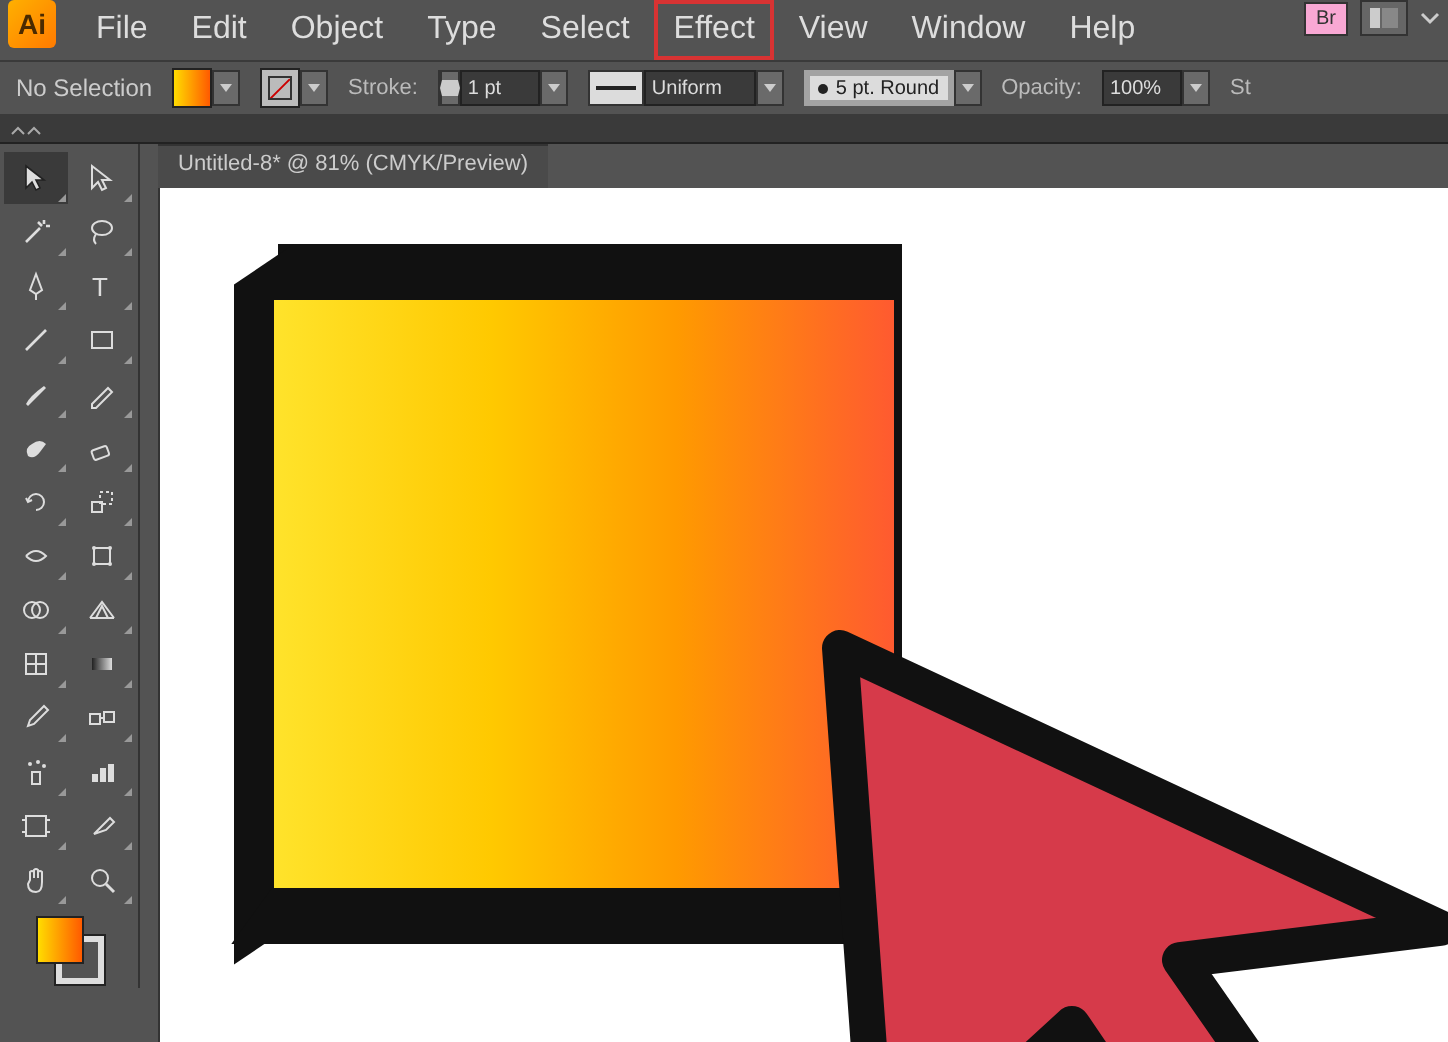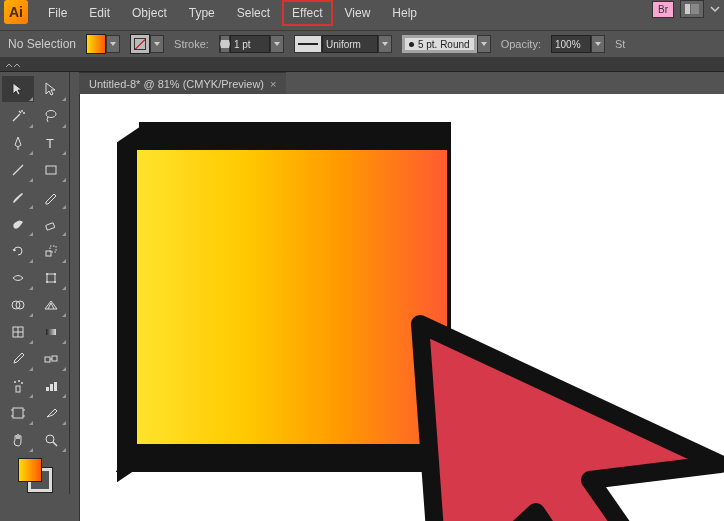--- a/index.html
+++ b/index.html
@@ -1,21 +1,21 @@
 <!DOCTYPE html>
 <html><head>
 <meta charset="utf-8">
 <style>
 * { margin: 0; padding: 0; box-sizing: border-box; font-family: "Segoe UI", Tahoma, sans-serif; }
 body { background: #535353; width: 724px; height: 521px; overflow: hidden; position: relative; }
 
 
 .menubar { height: 30px; background: #535353; display: flex; align-items: flex-start; padding: 0 4px; gap: 2px; }
 .ai-logo { width: 24px; height: 24px; background: linear-gradient(135deg,#ffb000,#ff7a00); border-radius: 3px; display: flex; align-items: center; justify-content: center; color: #4a2a00; font-weight: bold; font-size: 14px; margin-right: 8px; }
-.menu-item { color: #ddd; font-size: 12px; padding: 6px 10px; cursor: pointer; }
+.menu-item { color: #ddd; font-size: 16px; padding: 6px 10px; cursor: pointer; }
 .menu-item.highlighted { border: 2px solid #d83333; padding: 4px 8px; }
 .menubar-right { margin-left: auto; display: flex; gap: 6px; align-items: center; }
 .br-btn { background: #f9a8d4; color: #333; font-size: 10px; padding: 2px 5px; border: 1px solid #333; }
 .panel-toggle { width: 24px; height: 18px; background: #666; border: 1px solid #333; display: flex; align-items: center; justify-content: center; }
 .panel-toggle svg { width: 14px; height: 10px; }
 .chev-down { width: 10px; height: 10px; }
 
 
 .optionsbar { height: 28px; background: #535353; border-top: 1px solid #3a3a3a; border-bottom: 1px solid #3a3a3a; display: flex; align-items: center; padding: 0 8px; gap: 10px; font-size: 11px; color: #ccc; }
 .no-sel { font-size: 12px; }
@@ -33,21 +33,21 @@
 .line-preview .ln{ width:20px;height:2px;background:#222;}
 .profile-btn { height:18px; background:#dcdcdc; border:3px solid #a3a3a3; display:flex;align-items:center; padding:0 4px; gap:4px; color:#222; font-size:10px;}
 .profile-btn .dot{width:5px;height:5px;border-radius:50%;background:#222;}
 
 
 .collapse-strip { height: 14px; background: #3a3a3a; border-bottom:1px solid #222; display:flex; align-items:center; padding-left:4px;}
 .collapse-strip svg{width:10px;height:8px;}
 
 
 .doc-tabs { position: absolute; top: 72px; left: 79px; height: 22px; display:flex; }
-.doc-tab { background: #4a4a4a; color: #ccc; font-size: 11px; padding: 3px 10px; display:flex;align-items:center; gap:6px; border-top:1px solid #333;}
+.doc-tab { background: #4a4a4a; color: #ccc; font-size: 11px; padding: 3px 10px; display:flex;align-items:center; gap:6px; border-top:1px solid #333;flex-direction:column;}
 .doc-tab .close-x { color:#aaa; font-size:11px; cursor:pointer; }
 
 
 .tools { position:absolute; top:72px; left:0; width:70px; background:#535353; border-right:1px solid #333; padding:4px 1px 0; }
 .tool-grid { display:grid; grid-template-columns: repeat(2, 32px); gap:1px; justify-content:center; }
 .tool { width:32px; height:26px; background:#535353; display:flex;align-items:center;justify-content:center; position:relative;}
 .tool.selected { background:#3a3a3a; }
 .tool .corner { position:absolute; right:1px; bottom:1px; width:0;height:0; border-left:4px solid transparent; border-bottom:4px solid #999;}
 .tool svg { width:16px;height:16px; }
 .fill-stroke-box { grid-column:1/-1; display:flex; justify-content:center; padding:4px 0 2px;}
@@ -79,20 +79,21 @@
 
 <div class="menubar">
   <div class="ai-logo">Ai</div>
   <div class="menu-item">File</div>
   <div class="menu-item">Edit</div>
   <div class="menu-item">Object</div>
   <div class="menu-item">Type</div>
   <div class="menu-item">Select</div>
   <div class="menu-item highlighted">Effect</div>
   <div class="menu-item">View</div>
+  <div class="menu-item">Window</div>
   <div class="menu-item">Help</div>
   <div class="menubar-right">
     <div class="br-btn">Br</div>
     <div class="panel-toggle">
       <svg viewBox="0 0 14 10">
           <rect x="0" y="0" width="5" height="10" fill="#ccc"></rect>
           <rect x="6" y="0" width="8" height="10" fill="#888"></rect>
         </svg>
     </div>
     <svg class="chev-down" viewBox="0 0 10 10">

